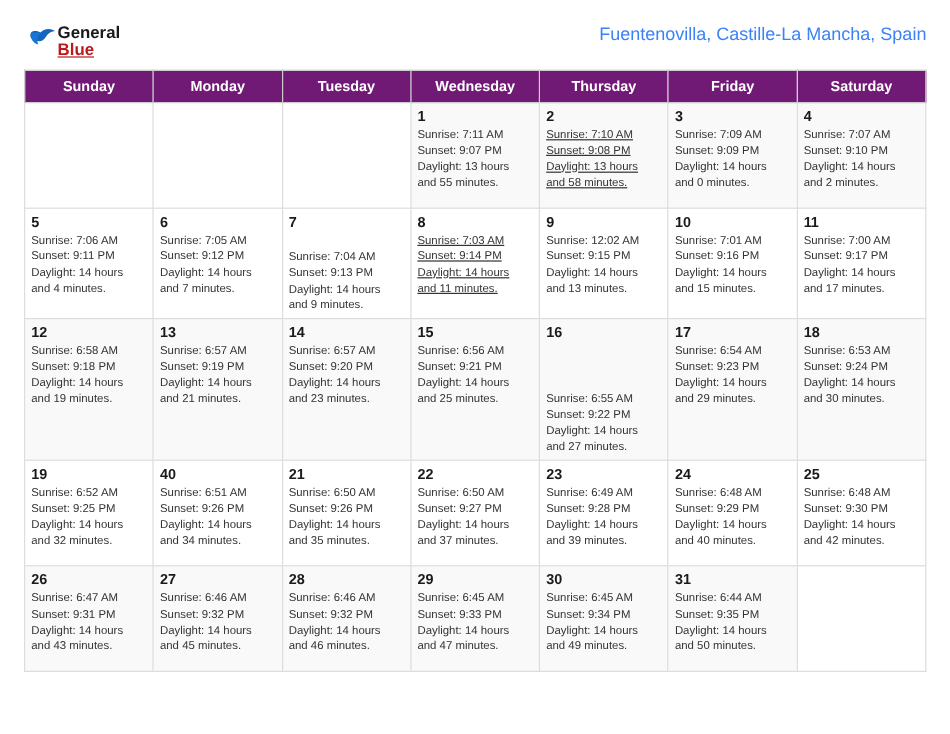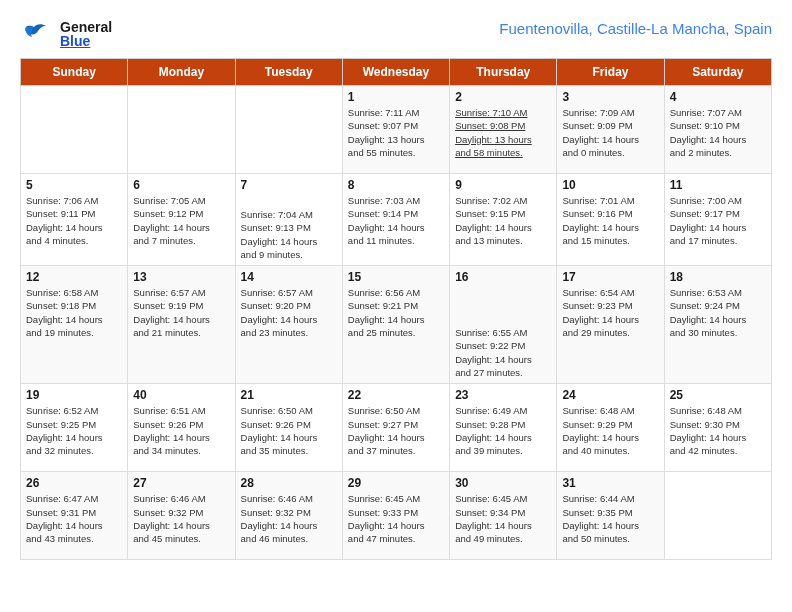--- a/index.html
+++ b/index.html
@@ -16,36 +16,36 @@
     }
     .header {
       display: flex;
       justify-content: space-between;
       align-items: flex-start;
       margin-bottom: 10px;
     }
     .logo {
       display: flex;
       align-items: center;
-      gap: 12px;
+      gap: 0;
     }
     .logo-text {
       display: flex;
       flex-direction: column;
       line-height: 1;
     }
     .logo-general {
       font-size: 14px;
       font-weight: bold;
       color: #1a1a1a;
     }
     .logo-blue {
       font-size: 14px;
       font-weight: bold;
-      color: #1d4ed8;
+      color: #b91c1c;
       text-decoration: underline;
     }
     .logo-bird {
       width: 28px;
       height: 22px;
     }
     .title-block {
       text-align: right;
     }
     .main-title {
@@ -56,21 +56,21 @@
     .subtitle {
       font-size: 15px;
       color: #3b82f6;
     }
     table {
       width: 100%;
       border-collapse: collapse;
       table-layout: fixed;
     }
     thead tr th {
-      background-color: #c2410c;
+      background-color: #701a75;
       color: #fff;
       font-size: 12px;
       font-weight: bold;
       padding: 6px 4px;
       text-align: center;
       border: 1px solid #ccc;
     }
     tbody tr td {
       border: 1px solid #ddd;
       vertical-align: top;
@@ -184,28 +184,28 @@
           </td>
           <td>
             <div class="day-number">7</div>
             <div class="day-info" style="white-space: pre-line; margin-top: 16px;">Sunrise: 7:04 AM
 Sunset: 9:13 PM
 Daylight: 14 hours
 and 9 minutes.</div>
           </td>
           <td>
             <div class="day-number">8</div>
-            <div class="day-info" style="white-space: pre-line;">Sunrise: 7:03 AM
+            <div class="day-info" style="white-space: pre-line; text-decoration: underline;">Sunrise: 7:03 AM
 Sunset: 9:14 PM
 Daylight: 14 hours
 and 11 minutes.</div>
           </td>
           <td>
             <div class="day-number">9</div>
-            <div class="day-info" style="white-space: pre-line;">Sunrise: 7:02 AM
+            <div class="day-info" style="white-space: pre-line;">Sunrise: 12:02 AM
 Sunset: 9:15 PM
 Daylight: 14 hours
 and 13 minutes.</div>
           </td>
           <td>
             <div class="day-number">10</div>
             <div class="day-info" style="white-space: pre-line;">Sunrise: 7:01 AM
 Sunset: 9:16 PM
 Daylight: 14 hours
 and 15 minutes.</div>

